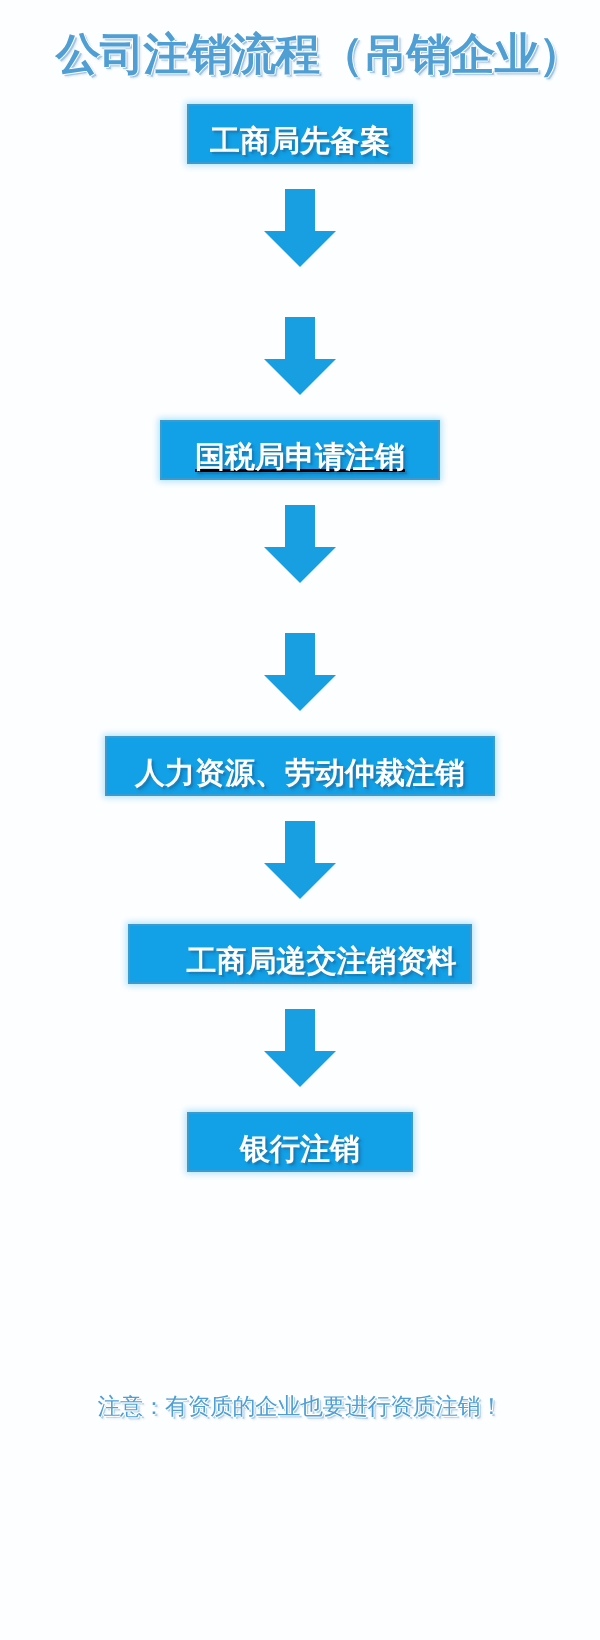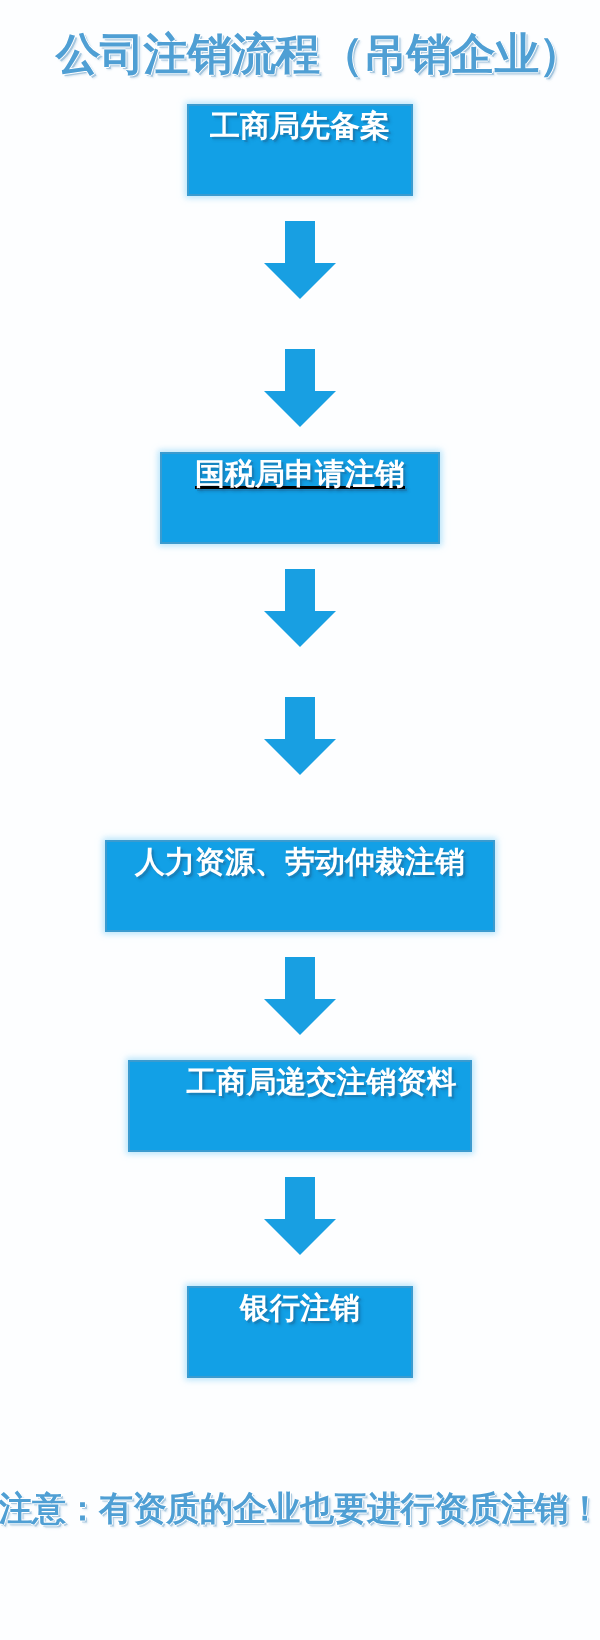--- a/index.html
+++ b/index.html
@@ -55,45 +55,45 @@
   
   .steps {
     display: flex;
     flex-direction: column;
     align-items: center;
     width: 100%;
   }
 
   .step-node {
     display: flex;
-    align-items: flex-start;
+    align-items: flex-end;
     justify-content: center;
     box-sizing: border-box;
-    height: 92px;
+    height: 60px;
     background: #12a0e6;
     border: 2px solid #3b9bcf;
     box-shadow: 0 0 6px 2px rgba(160,220,250,0.75);
   }
   .step-label {
     color: #ffffff;
     font-weight: bold;
     font-size: 30px;
     letter-spacing: 0px;
     white-space: nowrap;
     text-shadow:
       2px 2px 0 rgba(30,110,160,0.45),
       3px 3px 3px rgba(20,90,140,0.30);
   }
 
   
   .w-sm  { width: 226px; }
   .w-md  { width: 280px; text-decoration: underline; }
   .w-lg  { width: 344px; padding-left: 43px; }
-  .w-xl  { width: 390px; margin-top: 40px; }
-  .w-xs  { width: 226px; margin-top: 6px; }
+  .w-xl  { width: 390px; }
+  .w-xs  { width: 226px; }
 
   
   .arrow-wrap {
     height: 128px;
     display: flex;
     align-items: center;
     justify-content: center;
     width: 100%;
   }
   .arrow-down {
@@ -122,22 +122,22 @@
 
   
   .note-wrap {
     width: 100%;
     flex: 1;
     display: flex;
     align-items: center;
     justify-content: center;
   }
   .note-text {
-    font-size: 34px;
-    font-weight: bold;
+    font-size: 23px;
+    font-weight: normal;
     color: #4f9fd4;
     white-space: nowrap;
     letter-spacing: -0.5px;
     text-shadow:
        1px 0 0 #ffffff,
       -1px 0 0 #ffffff,
        0 1px 0 #ffffff,
        0 -1px 0 #ffffff,
        2px 2px 0 rgba(120,170,205,0.5),
        3px 3px 2px rgba(150,185,215,0.3);

